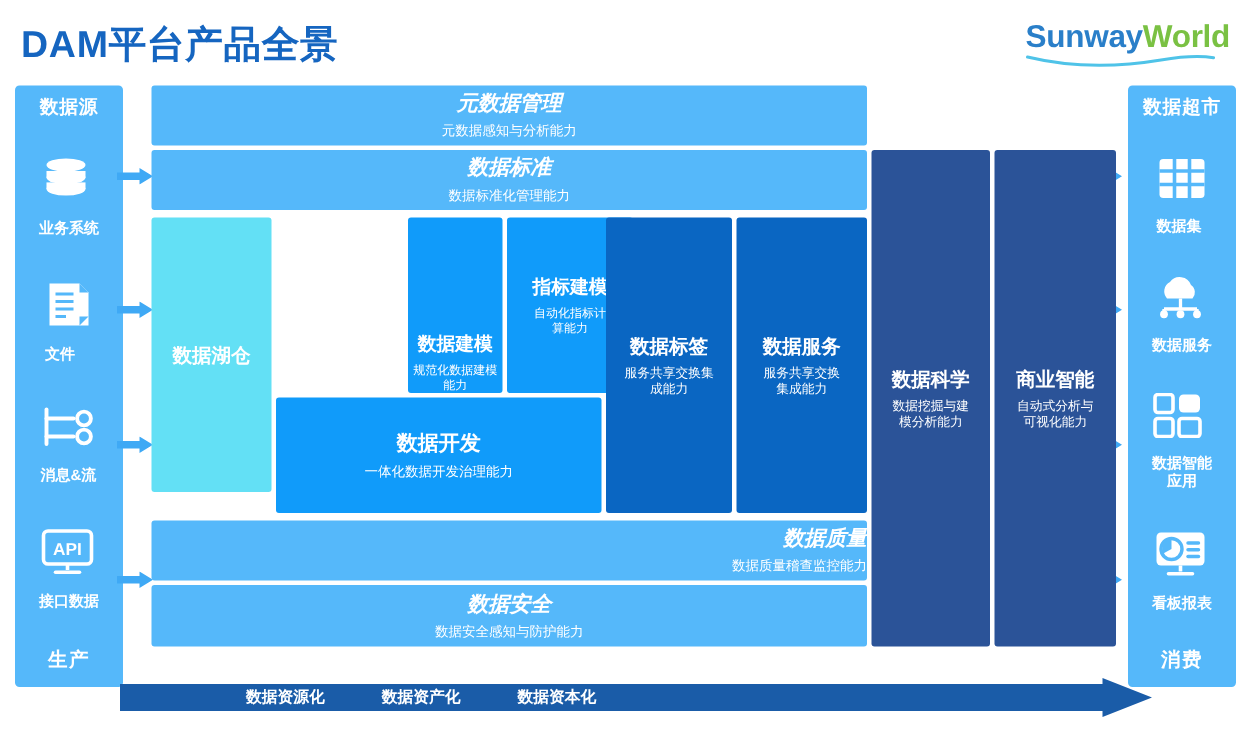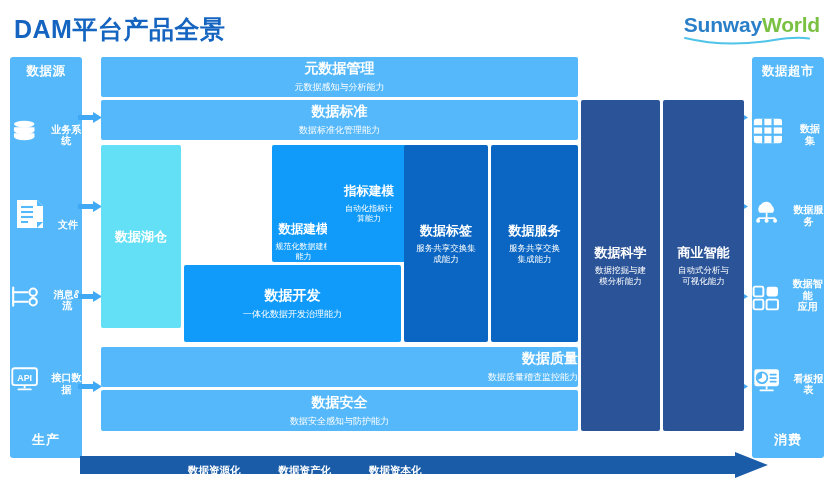--- a/index.html
+++ b/index.html
@@ -39,21 +39,21 @@
   }
   .col-foot{
     position:absolute;bottom:9px;left:0;width:100%;text-align:center;
     font-size:13px;font-weight:bold;color:#ffffff;letter-spacing:1px;
   }
   .col-items{
     position:absolute;top:34px;left:0;width:100%;height:330px;
     display:flex;flex-direction:column;justify-content:space-around;
     align-items:center;
   }
-  .col-item{display:flex;flex-direction:row;align-items:flex-end;gap:12px;}
+  .col-item{display:flex;flex-direction:column;align-items:flex-start;gap:12px;}
   .col-item .lbl{
     font-size:10px;font-weight:bold;color:#ffffff;text-align:center;
     line-height:1.15;white-space:pre-line;
   }
   .ic{display:block;}
 
   
   .arrow-in{position:absolute;width:24px;height:11px;}
   .arrow-in svg{display:block;}
 
@@ -69,36 +69,36 @@
   .card .s{line-height:1.25;margin-top:5px;white-space:pre-line;}
 
   .lite{background:#55B8FA;}
   .mid {background:#109BFA;}
   .deep{background:#0A66C2;}
   .navy{background:#2B5398;}
   .cyan{background:#63E0F5;}
 
   
   .bar{left:0;width:477px;}
-  .bar .t{font-size:14px;}
+  .bar .t{font-size:14px;font-style:italic;}
   .bar .s{font-size:9px;}
 
   #meta   {top:0;height:40px;}
   #stdz   {top:43px;height:40px;}
   #quality{top:290px;height:40px;align-items:flex-end;}
   #secure {top:333px;height:41px;}
 
   
   #lake{left:0;top:88px;width:80px;height:183px;}
   #lake .t{font-size:13px;}
 
   
   #mdm {left:83px;top:88px;width:85px;height:117px;}
   #mdl {left:171px;top:88px;width:63px;height:117px;justify-content:flex-end;}
-  #idx {left:226px;top:88px;width:84px;height:117px;}
+  #idx {left:237px;top:88px;width:84px;height:117px;}
   #mdm .t,#mdl .t,#idx .t{font-size:12.5px;}
   #mdm .s,#mdl .s,#idx .s{font-size:8px;}
 
   #devp{left:83px;top:208px;width:217px;height:77px;}
   #devp .t{font-size:14px;}
   #devp .s{font-size:9px;}
 
   
   #tag {left:303px;top:88px;width:84px;height:197px;}
   #svc {left:390px;top:88px;width:87px;height:197px;}
@@ -109,21 +109,21 @@
   #dsci{left:480px;top:43px;width:79px;height:331px;}
   #bi  {left:562px;top:43px;width:81px;height:331px;}
   #dsci .t,#bi .t{font-size:13px;}
   #dsci .s,#bi .s{font-size:8.5px;}
 
   
   .flow{position:absolute;left:80px;top:452px;width:688px;height:26px;}
   .flow svg{position:absolute;left:0;top:0;}
   .flow-labels{
     position:absolute;left:0;top:0;width:688px;height:26px;
-    display:flex;align-items:flex-end;gap:38px;padding-left:108px;
+    display:flex;align-items:center;gap:38px;padding-left:84px;
     box-sizing:border-box;
   }
   .flow-labels span{
     font-size:10.5px;font-weight:bold;color:#ffffff;white-space:nowrap;
   }
 </style>
 </head>
 <body>
 
 <div class="page-title">DAM平台产品全景</div>

